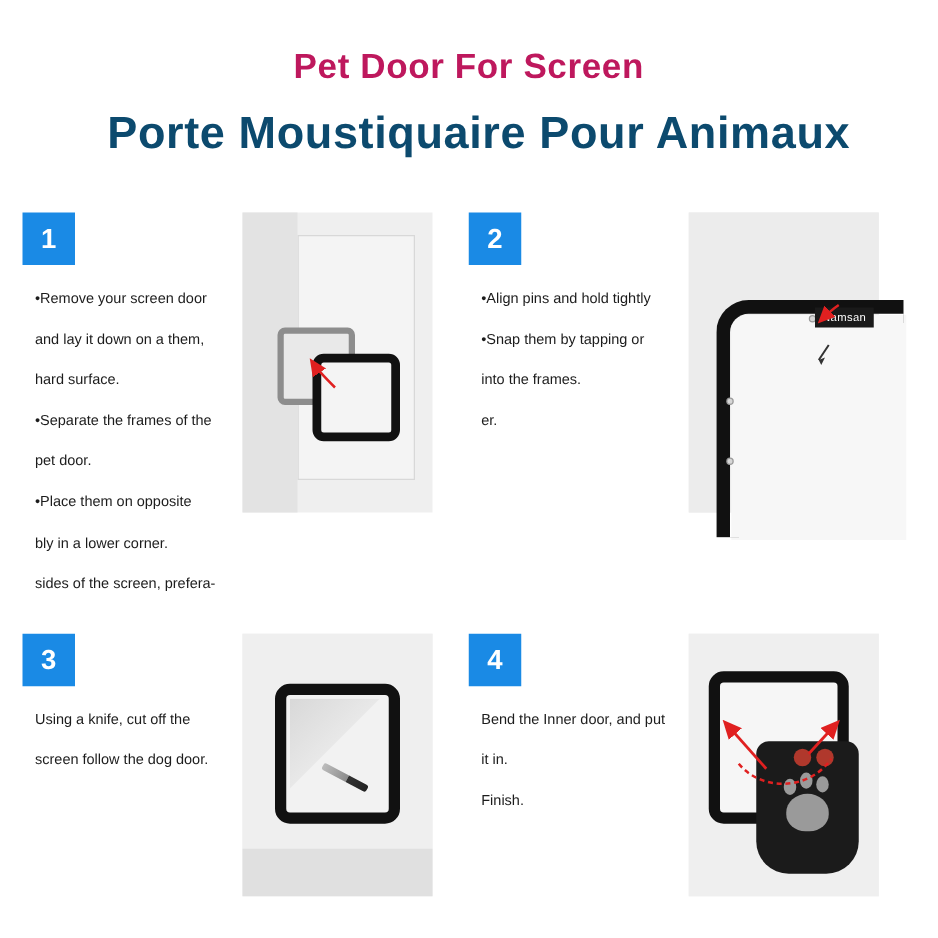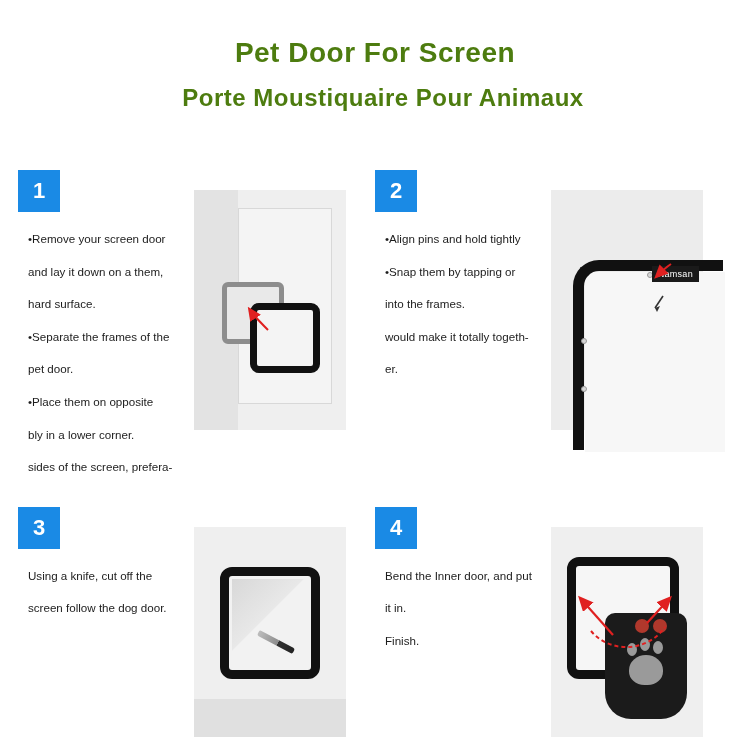--- a/index.html
+++ b/index.html
@@ -17,28 +17,28 @@
   }
 
   
   .titles {
     padding-top: 34px;
     text-align: center;
   }
   .title-main {
     font-size: 28px;
     font-weight: bold;
-    color: #4d7c0f;
+    color: #be185d;
     letter-spacing: 0.5px;
     line-height: 1.35;
   }
   .title-sub {
-    font-size: 24px;
+    font-size: 36px;
     font-weight: bold;
-    color: #4d7c0f;
+    color: #0c4a6e;
     letter-spacing: 0.5px;
     line-height: 1.35;
     margin-top: 10px;
     padding-left: 16px;
   }
 
   
   .steps {
     position: absolute;
     left: 18px;
@@ -76,21 +76,20 @@
     line-height: 1.95;
   }
   .body-text p { margin: 10px; }
 
   .img-col {
     width: 152px;
     height: 240px;
     position: relative;
     background: #efefef;
     flex: none;
-    margin-top: 20px;
   }
   .img-col.short { height: 210px; }
 
   
   .ill1-bg-left {
     position: absolute; left: 0; top: 0;
     width: 44px; height: 100%;
     background: #e3e3e3;
   }
   .ill1-panel {
@@ -274,21 +273,20 @@
         </div>
       </div>
 
       <div class="cell">
         <div class="text-col">
           <div class="badge">2</div>
           <div class="body-text">
             <p>•Align pins and hold tightly</p>
             <p>•Snap them by tapping or</p>
             <p>into the frames.</p>
-            <p>would make it totally togeth-</p>
             <p>er.</p>
           </div>
         </div>
         <div class="img-col">
           <div class="ill2-bg"></div>
           <div class="ill2-inner"></div>
           <div class="ill2-corner"></div>
           <div class="dot" style="left:30px; top:148px;"></div>
           <div class="dot" style="left:30px; top:196px;"></div>
           <div class="dot" style="left:96px; top:82px;"></div>

